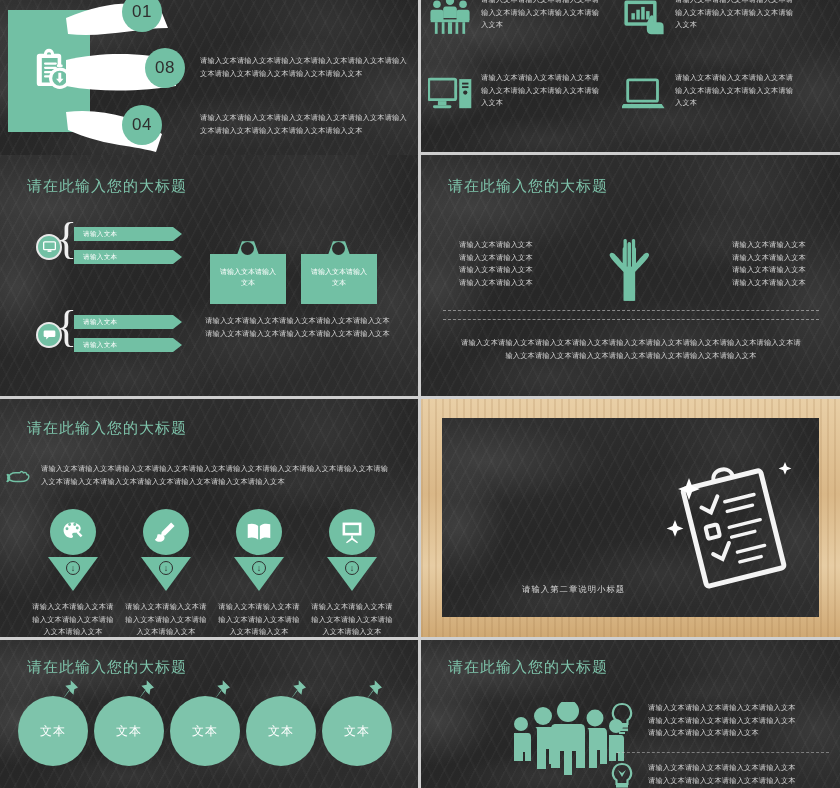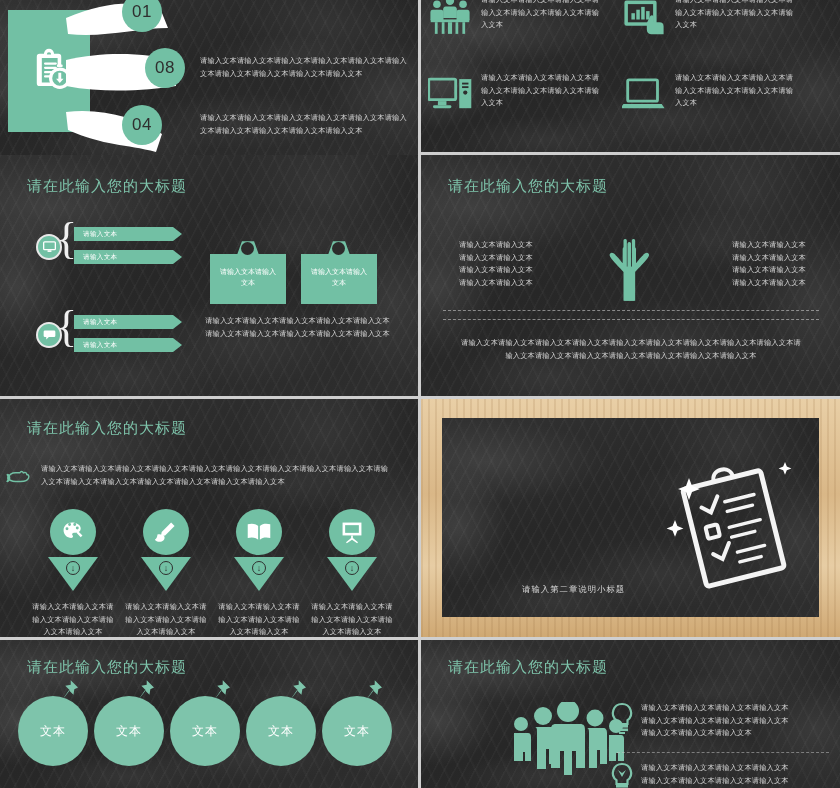--- a/index.html
+++ b/index.html
@@ -165,21 +165,21 @@
   #s7 .pinwrap { position:absolute; top:56px; width:74px; }
   #s7 .pin { position:absolute; left:40px; top:-16px; width:20px; height:24px; }
   #s7 .circ { width:70px; height:70px; border-radius:50%; background:#7ec4ab;
               display:flex; align-items:center; justify-content:center;
               color:#fff; font-size:12px; letter-spacing:1px; }
 
   
   #s8 { left:421px; top:640px; width:419px; height:148px; }
   #s8 .title { position:absolute; left:27px; top:18px; }
   #s8 .people { position:absolute; left:88px; top:62px; width:118px; height:80px; }
-  #s8 .row { position:absolute; left:188px; display:flex; gap:6px; align-items:flex-start; }
+  #s8 .row { position:absolute; left:188px; display:flex; gap:13px; align-items:flex-start; }
   #s8 .r1 { top:62px; }
   #s8 .r2 { top:122px; }
   #s8 .bulb { width:26px; height:32px; flex:none; }
   #s8 .sep { position:absolute; left:196px; width:212px; height:0;
              border-top:1px dashed rgba(200,200,200,.5); top:112px; }
 </style>
 </head>
 <body>
 
 <div class="grid">

